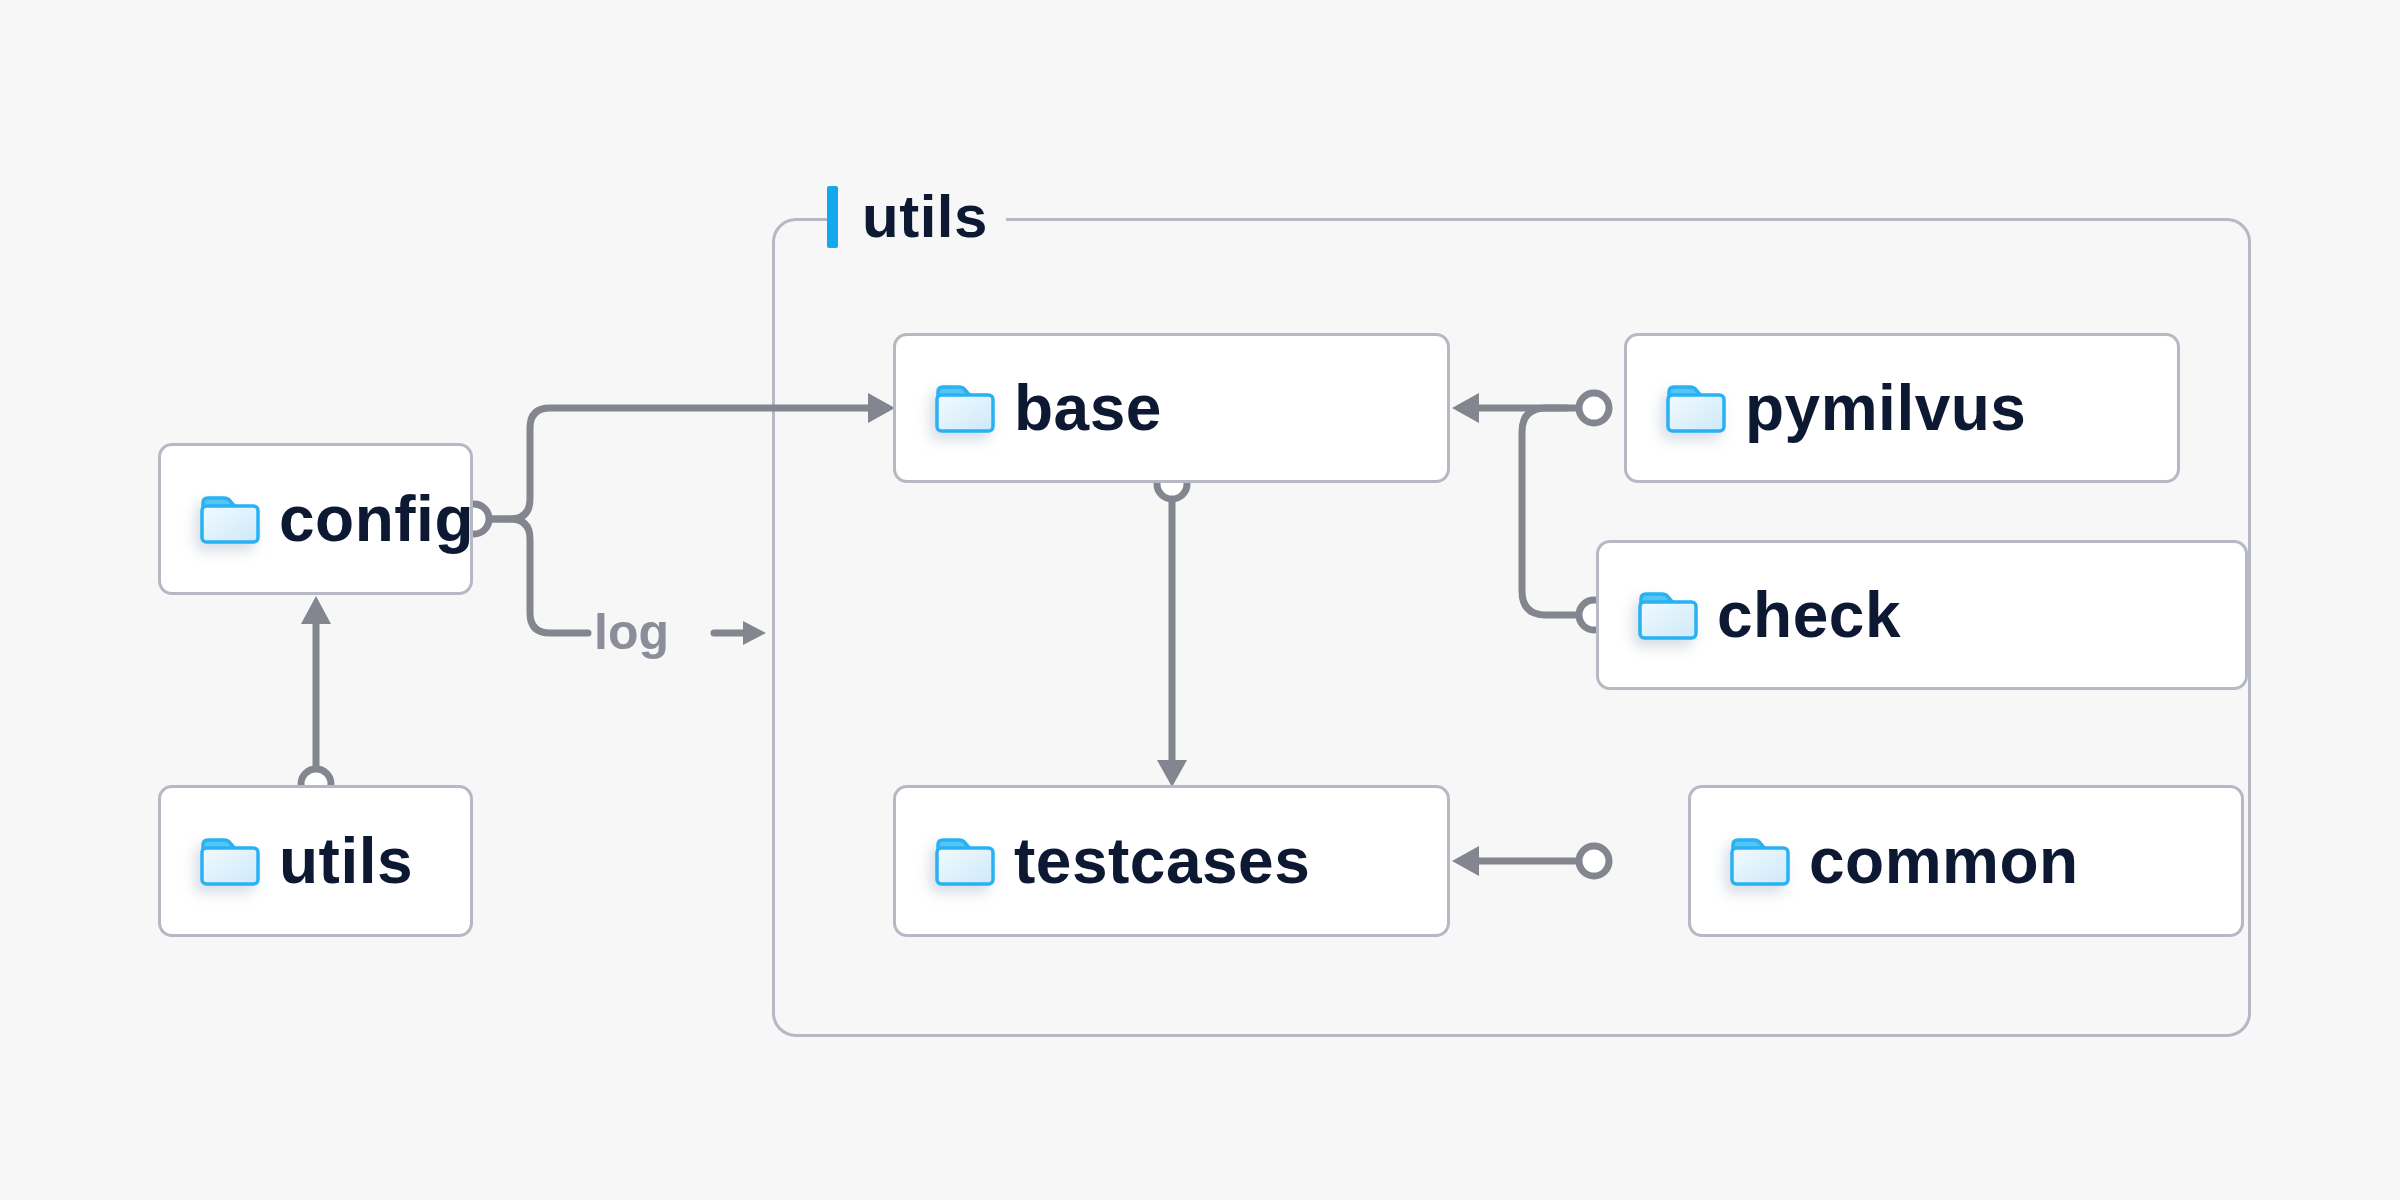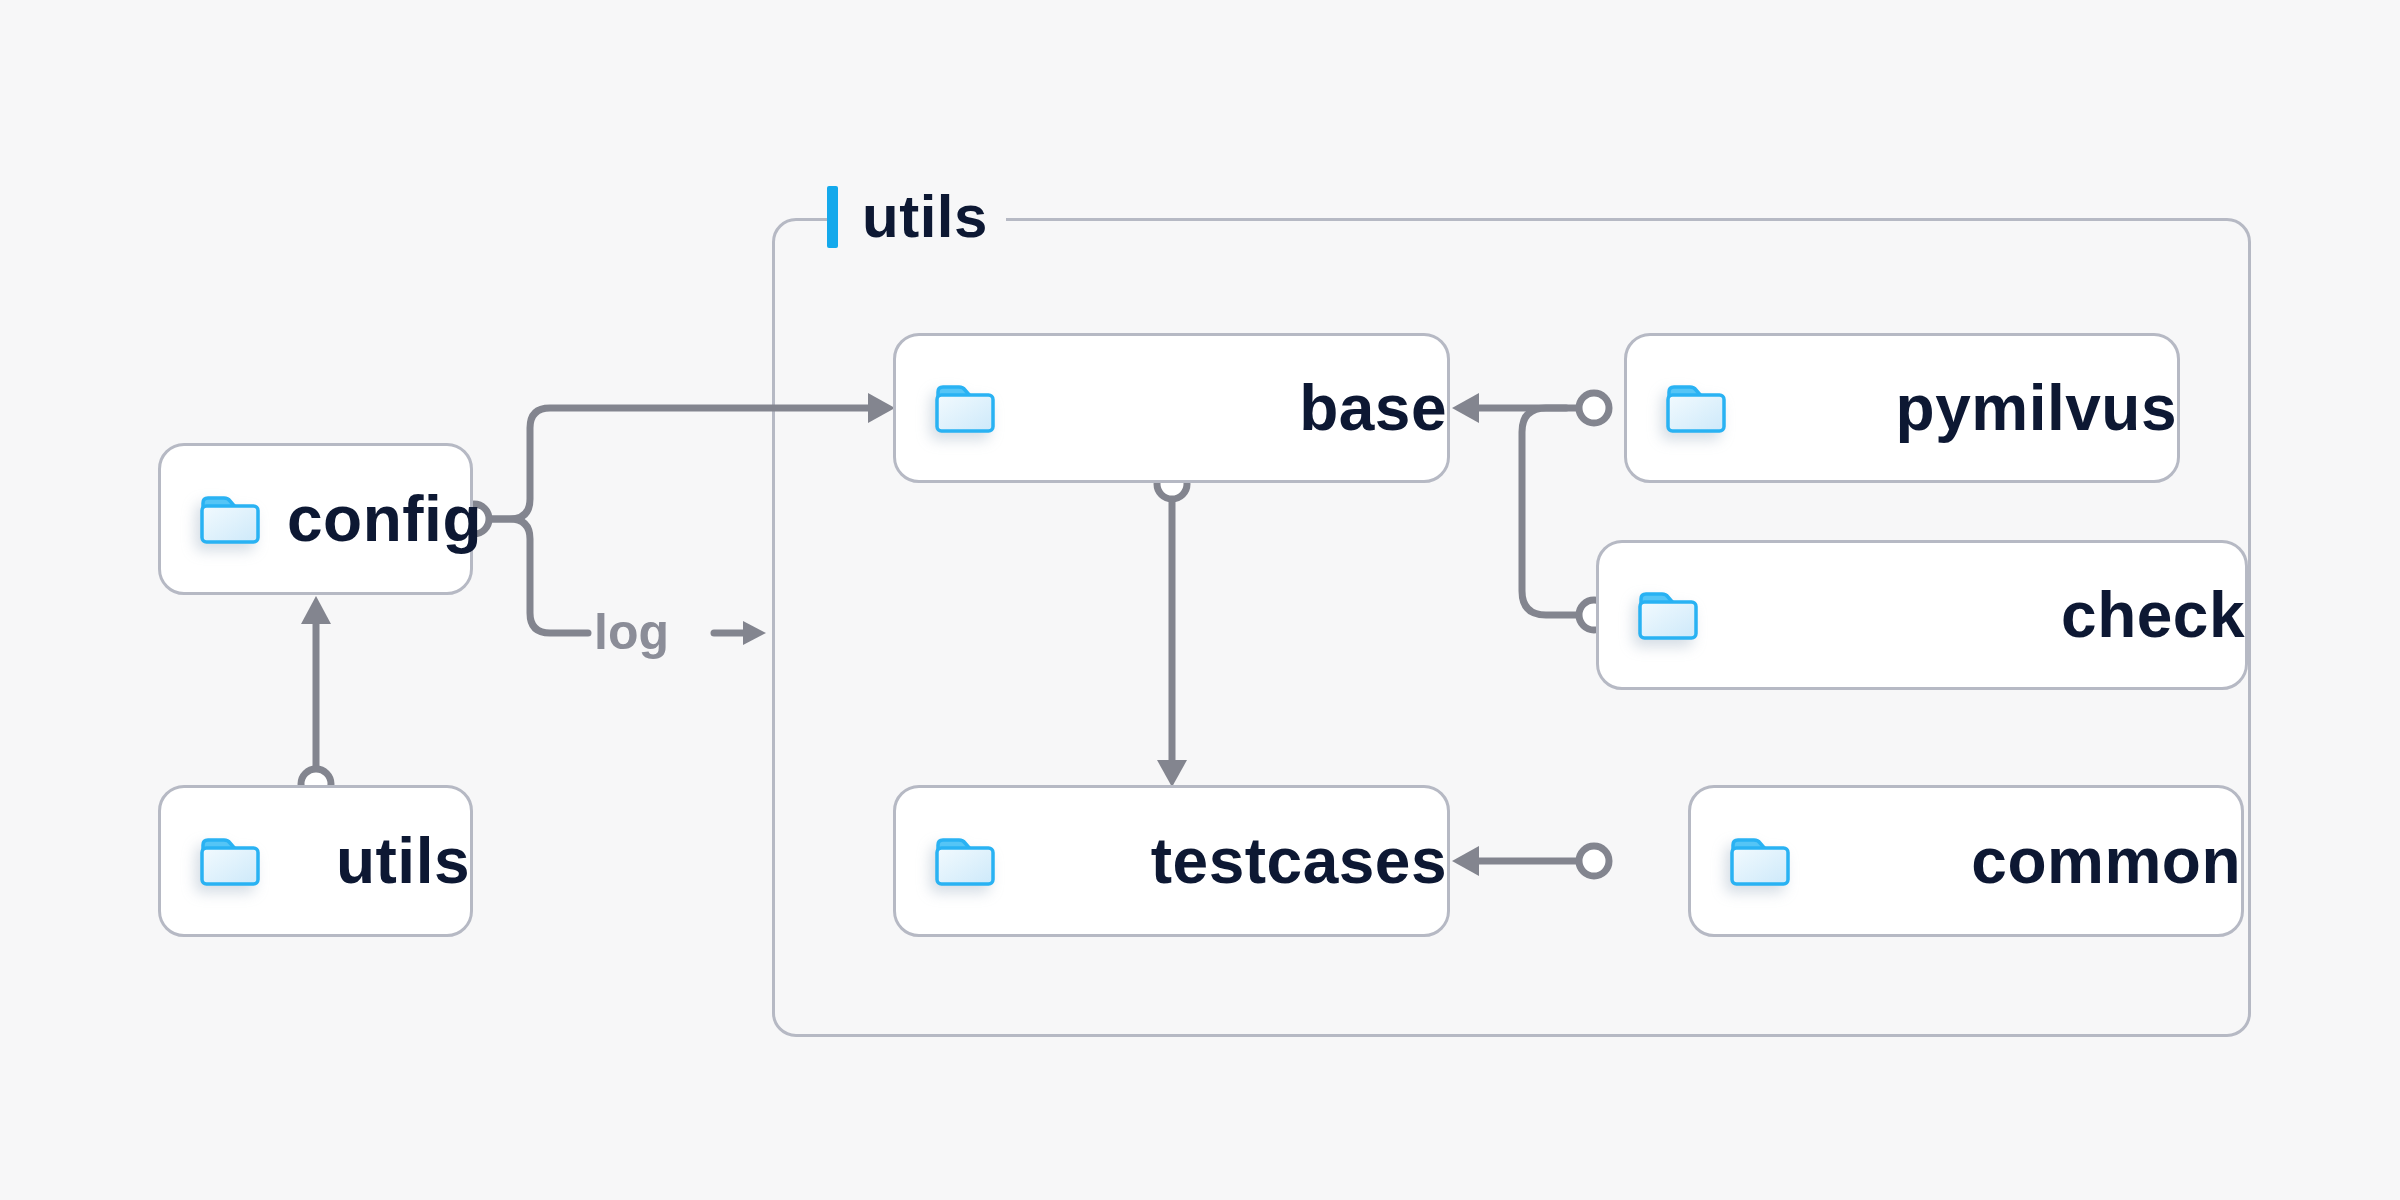--- a/index.html
+++ b/index.html
@@ -28,22 +28,22 @@
   }
   .group-label .bar{
     width:11px;height:62px;background:var(--accent_blue);border-radius:2px;
   }
   .group-label .gtext{
     font-size:60px;font-weight:700;color:var(--text_navy);line-height:62px;letter-spacing:.5px;
   }
   
   .node{
     position:absolute;display:flex;align-items:center;
-    background:#ffffff;border:3px solid var(--node_border);border-radius:26px;
-    padding-left:36px;gap:24px;box-sizing:border-box;justify-content:space-between;
+    background:#ffffff;border:3px solid var(--node_border);border-radius:14px;
+    padding-left:36px;gap:16px;box-sizing:border-box;
   }
   .node .nlabel{
     font-size:64px;font-weight:700;color:var(--text_navy);letter-spacing:.5px;
     white-space:nowrap;
   }
   .folder{filter:drop-shadow(-5px 7px 7px rgba(125,148,175,.32));flex:0 0 auto;}
   .n-utils    {left:158px; top:443px; width:315px; height:152px;}
   .n-config   {left:158px; top:785px; width:315px; height:152px;}
   .n-base     {left:893px; top:333px; width:557px; height:150px;}
   .n-pymilvus {left:1596px;top:333px; width:556px; height:150px;margin-left:28px;}

